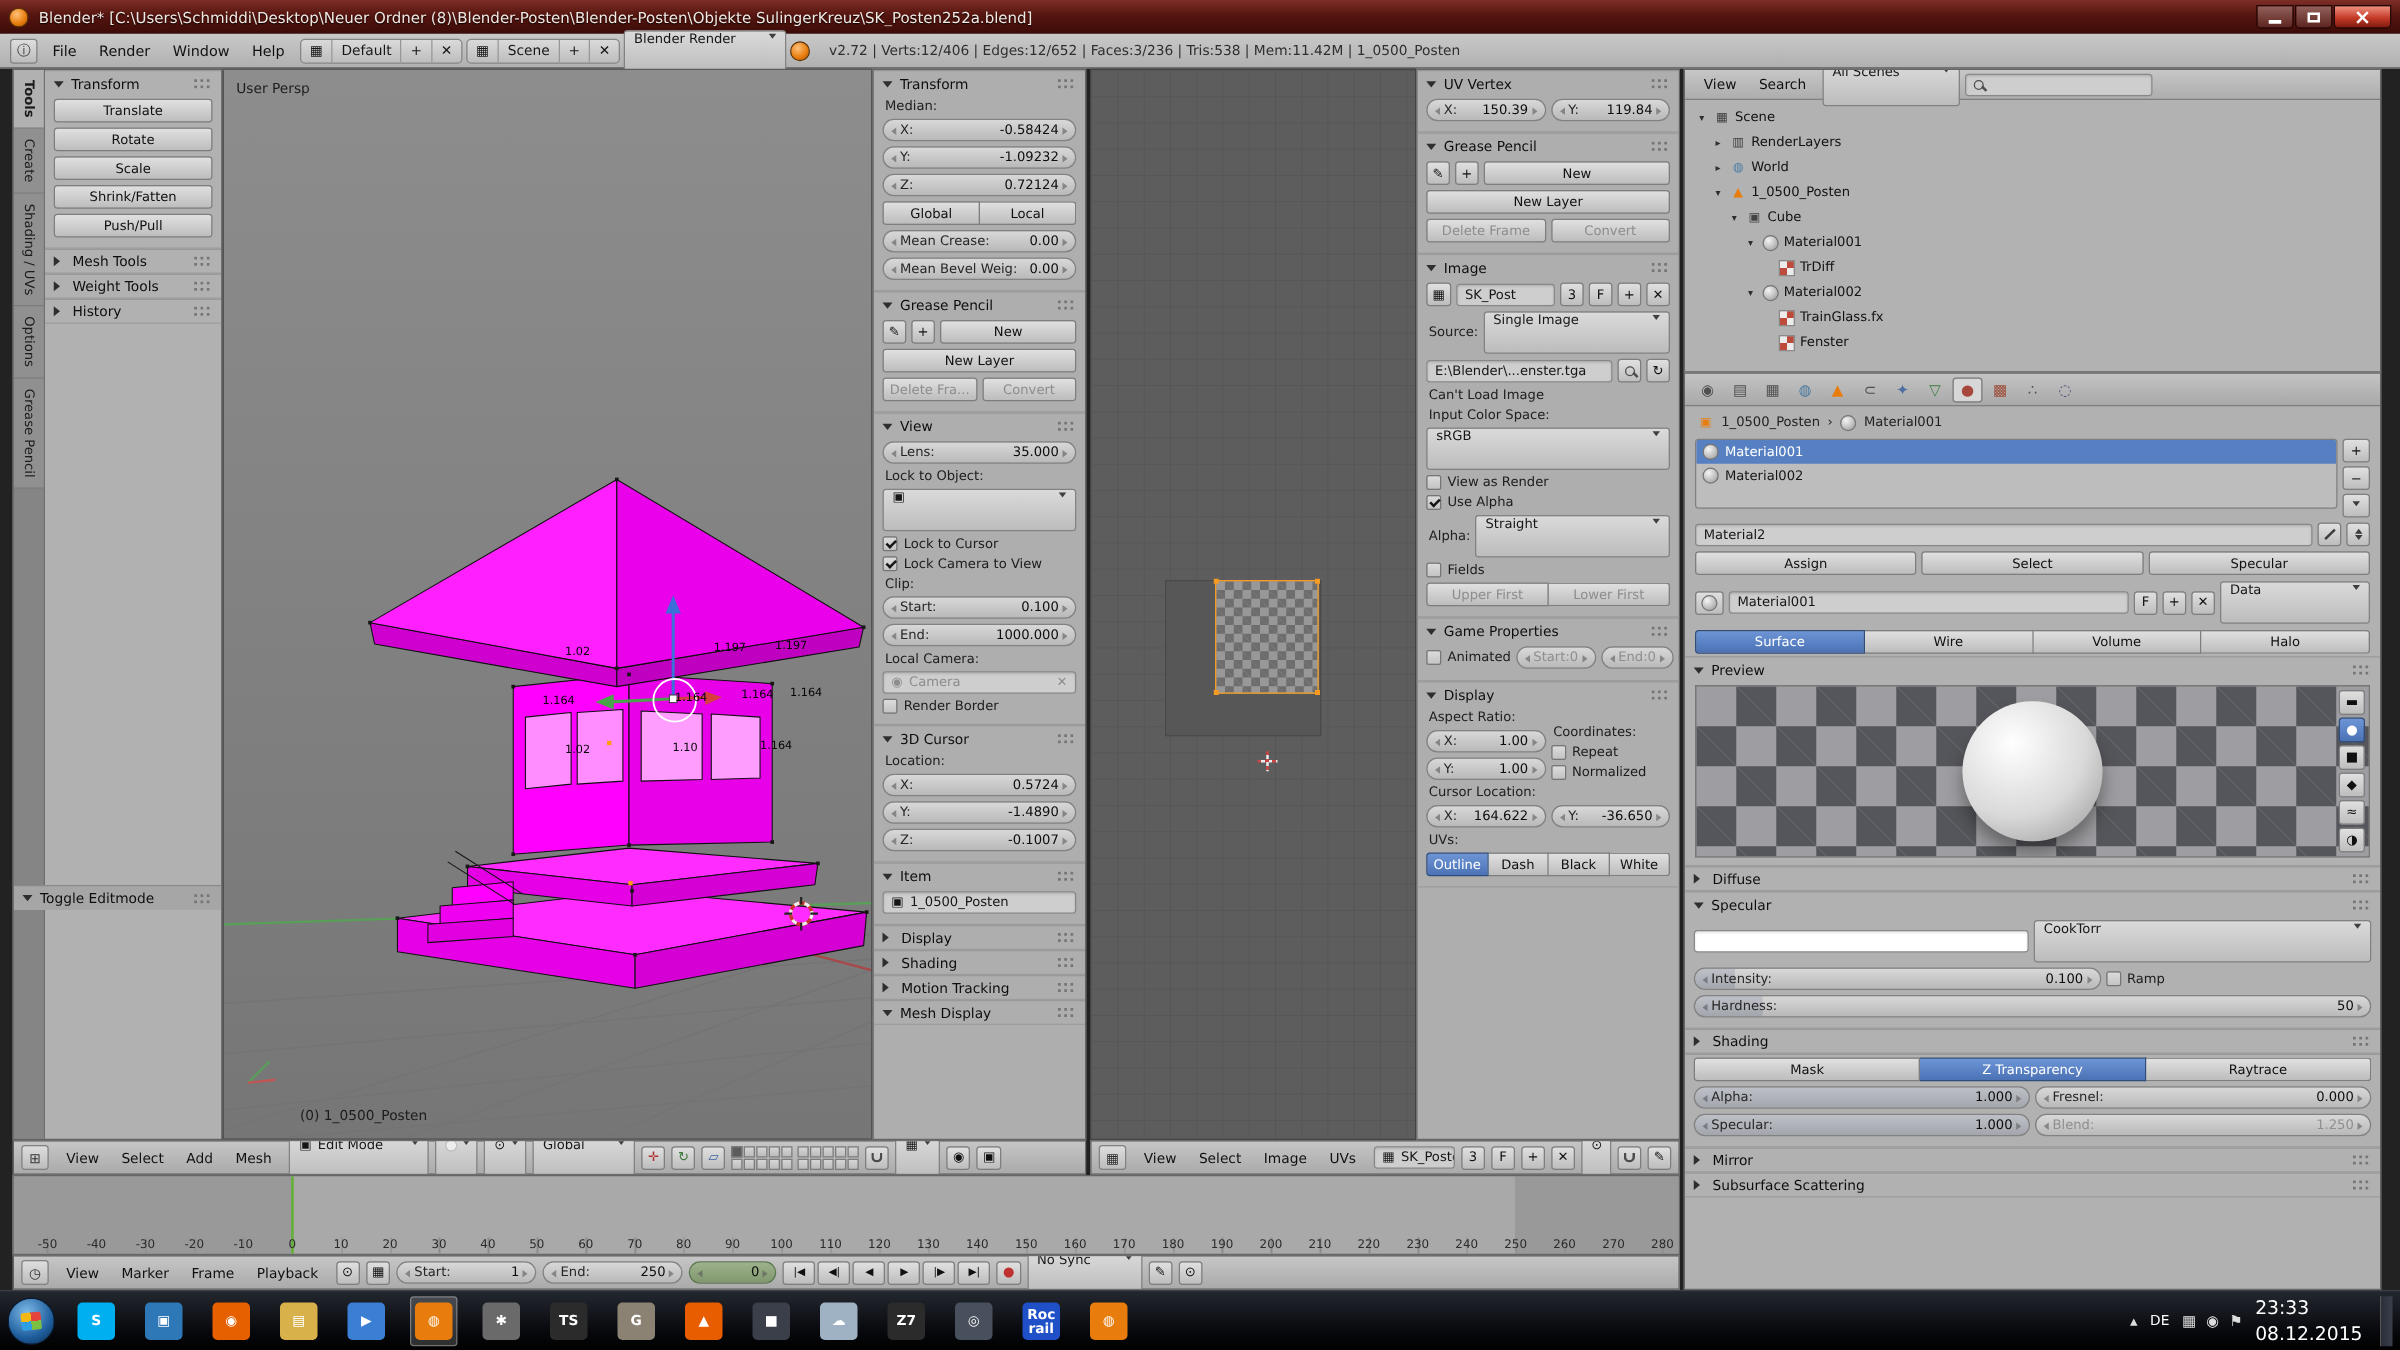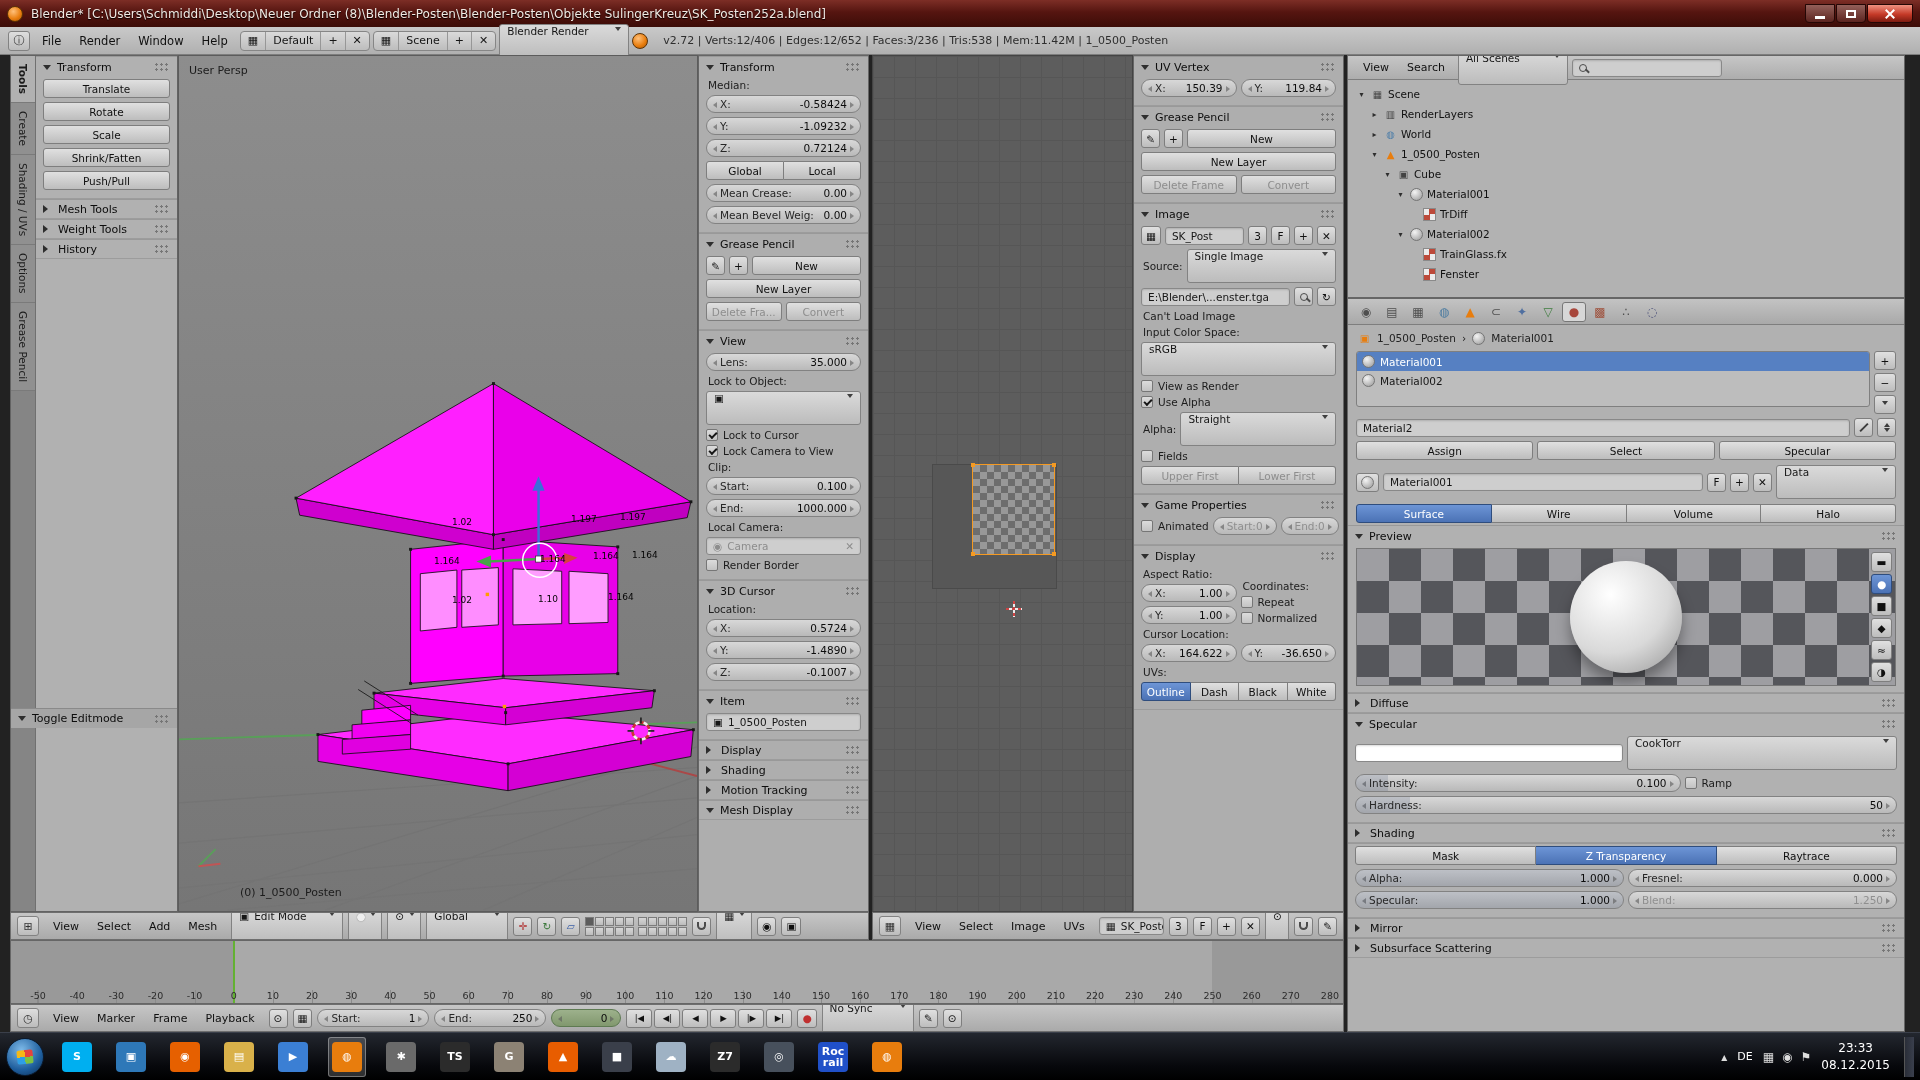--- a/index.html
+++ b/index.html
@@ -130,21 +130,21 @@
 
 .taskbar{position:absolute;left:0;top:1032px;width:1920px;height:48px;background:linear-gradient(#23272f,#07080c 70%,#000);border-top:1px solid #3a3f4a;display:flex;align-items:center;gap:14px;padding:0 6px}
 .orb{width:38px;height:38px;border-radius:50%;background:radial-gradient(circle at 40% 30%,#7db9e8,#1f5f9e 60%,#0b2c50);border:1px solid #0a1a2e;display:flex;align-items:center;justify-content:center;flex:none}
 .orb .flag{width:16px;height:14px;border-radius:2px;background:conic-gradient(#e5443c 0 25%,#7cc043 0 50%,#2e9fe5 0 75%,#f5b916 0);transform:rotate(-6deg)}
 .tb-icons{display:flex;align-items:center;gap:16px}
 .tb-icon{width:38px;height:40px;display:flex;align-items:center;justify-content:center;border-radius:3px}
 .tb-icon.active{background:rgba(255,255,255,.18);border:1px solid #ffffff55}
 .tb-icon .sw{width:30px;height:30px;border-radius:4px;display:flex;align-items:center;justify-content:center;color:#fff;font-size:13px;font-weight:bold;text-align:center;line-height:1;overflow:hidden}
 .tray{margin-left:auto;display:flex;align-items:center;gap:10px;color:#e8e8e8}
 .tray .ti{font-size:12px;color:#ddd}
-.clock{text-align:center;font-size:12px;line-height:1.35;color:#fff;padding-right:4px}
+.clock{text-align:left;font-size:15px;line-height:1.35;color:#fff;padding-right:4px}
 .showdesk{width:10px;height:40px;background:linear-gradient(90deg,#2a2e38,#3a3f4d);border-left:1px solid #555;flex:none}
 
 .layers{display:flex;gap:4px;align-items:center}
 .lgrid{display:grid;grid-template-columns:repeat(5,9px);grid-auto-rows:9px;gap:1px}
 .lcell{background:linear-gradient(#d6d6d6,#bcbcbc);border:1px solid #7c7c7c}
 .lcell.on{background:#5c5c5c}
 </style>
 </head>
 <body>
 

